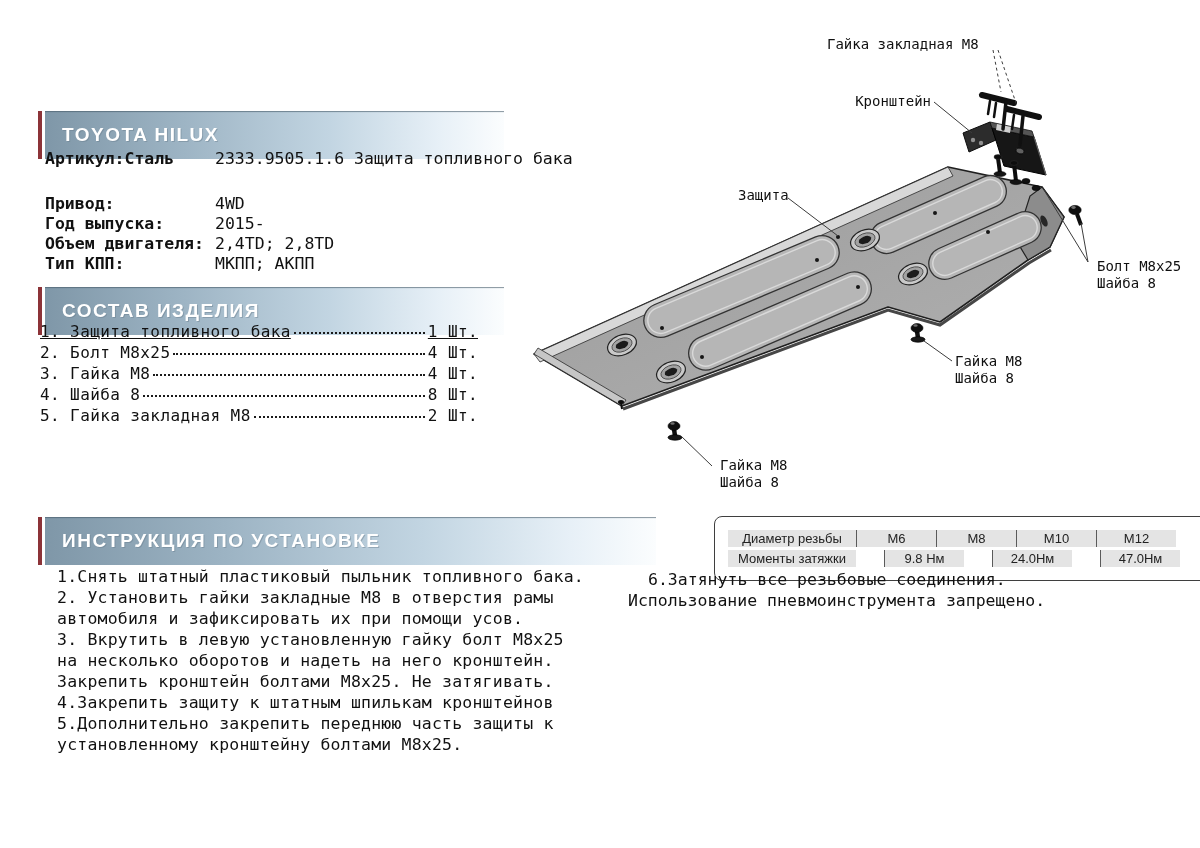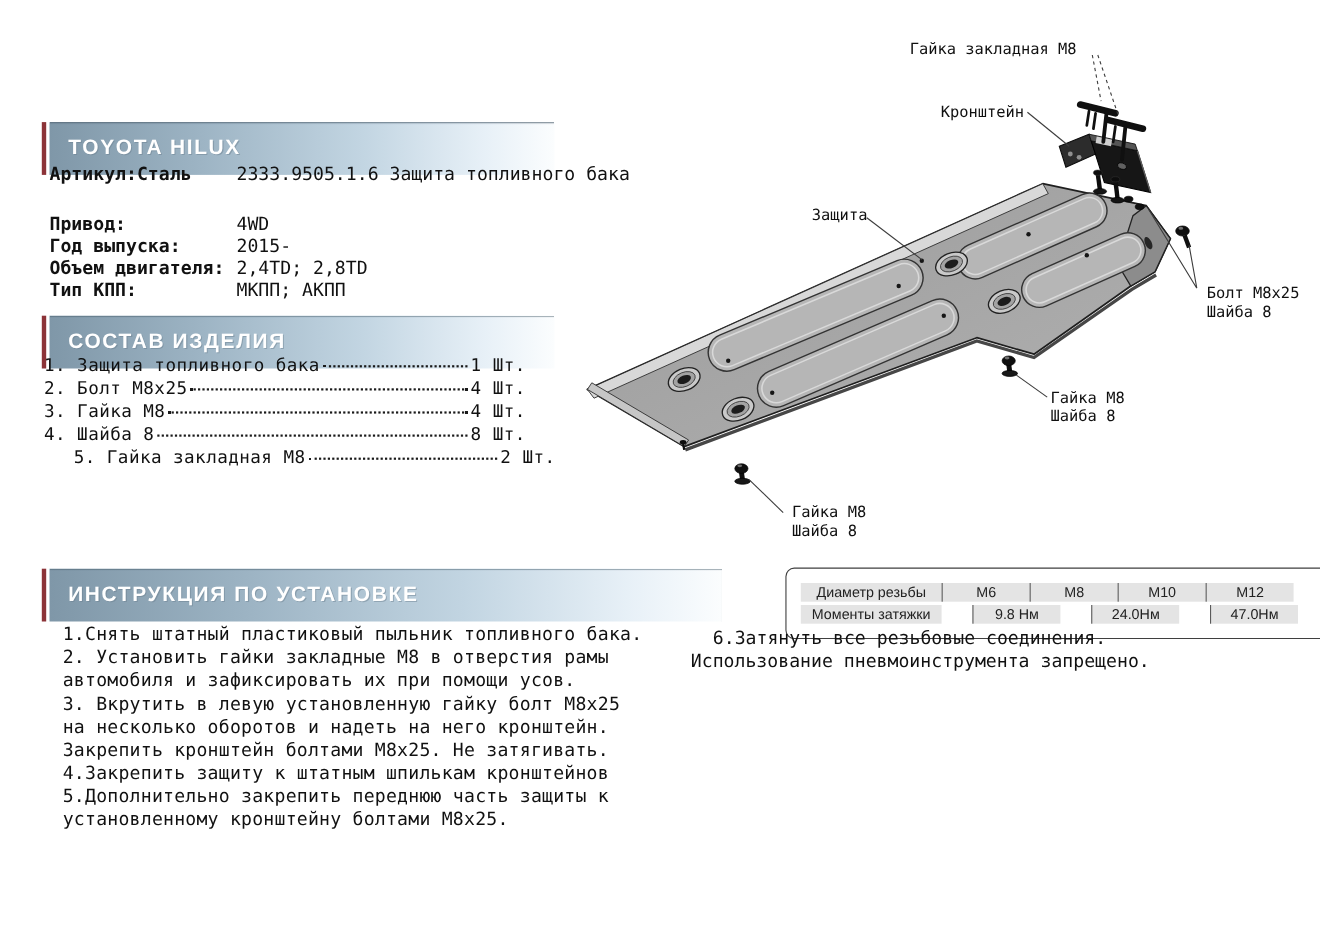--- a/index.html
+++ b/index.html
@@ -73,41 +73,41 @@
     <span class="v">МКПП; АКПП</span>
   </div>
 
   <div class="bar" style="left:38px;top:287px;width:466px;">
     <div class="stripe"></div>
     <div class="fill">
       <span class="txt">СОСТАВ ИЗДЕЛИЯ</span>
     </div>
   </div>
 
-  <div class="li" style="top:322px;">
+  <div class="li" style="top:322px;text-decoration:underline;">
     <span>1. Защита топливного бака</span>
     <span class="dots"></span>
     <span class="qty">1 Шт.</span>
   </div>
   <div class="li" style="top:343px;">
     <span>2. Болт М8х25</span>
     <span class="dots"></span>
     <span class="qty">4 Шт.</span>
   </div>
   <div class="li" style="top:364px;">
     <span>3. Гайка М8</span>
     <span class="dots"></span>
     <span class="qty">4 Шт.</span>
   </div>
   <div class="li" style="top:385px;">
     <span>4. Шайба 8</span>
     <span class="dots"></span>
     <span class="qty">8 Шт.</span>
   </div>
-  <div class="li" style="top:406px;margin-left:27px;">
+  <div class="li" style="top:406px;">
     <span>5. Гайка закладная М8</span>
     <span class="dots"></span>
     <span class="qty">2 Шт.</span>
   </div>
 
   <div class="bar" style="left:38px;top:517px;width:618px;">
     <div class="stripe"></div>
     <div class="fill">
       <span class="txt">ИНСТРУКЦИЯ ПО УСТАНОВКЕ</span>
     </div>

